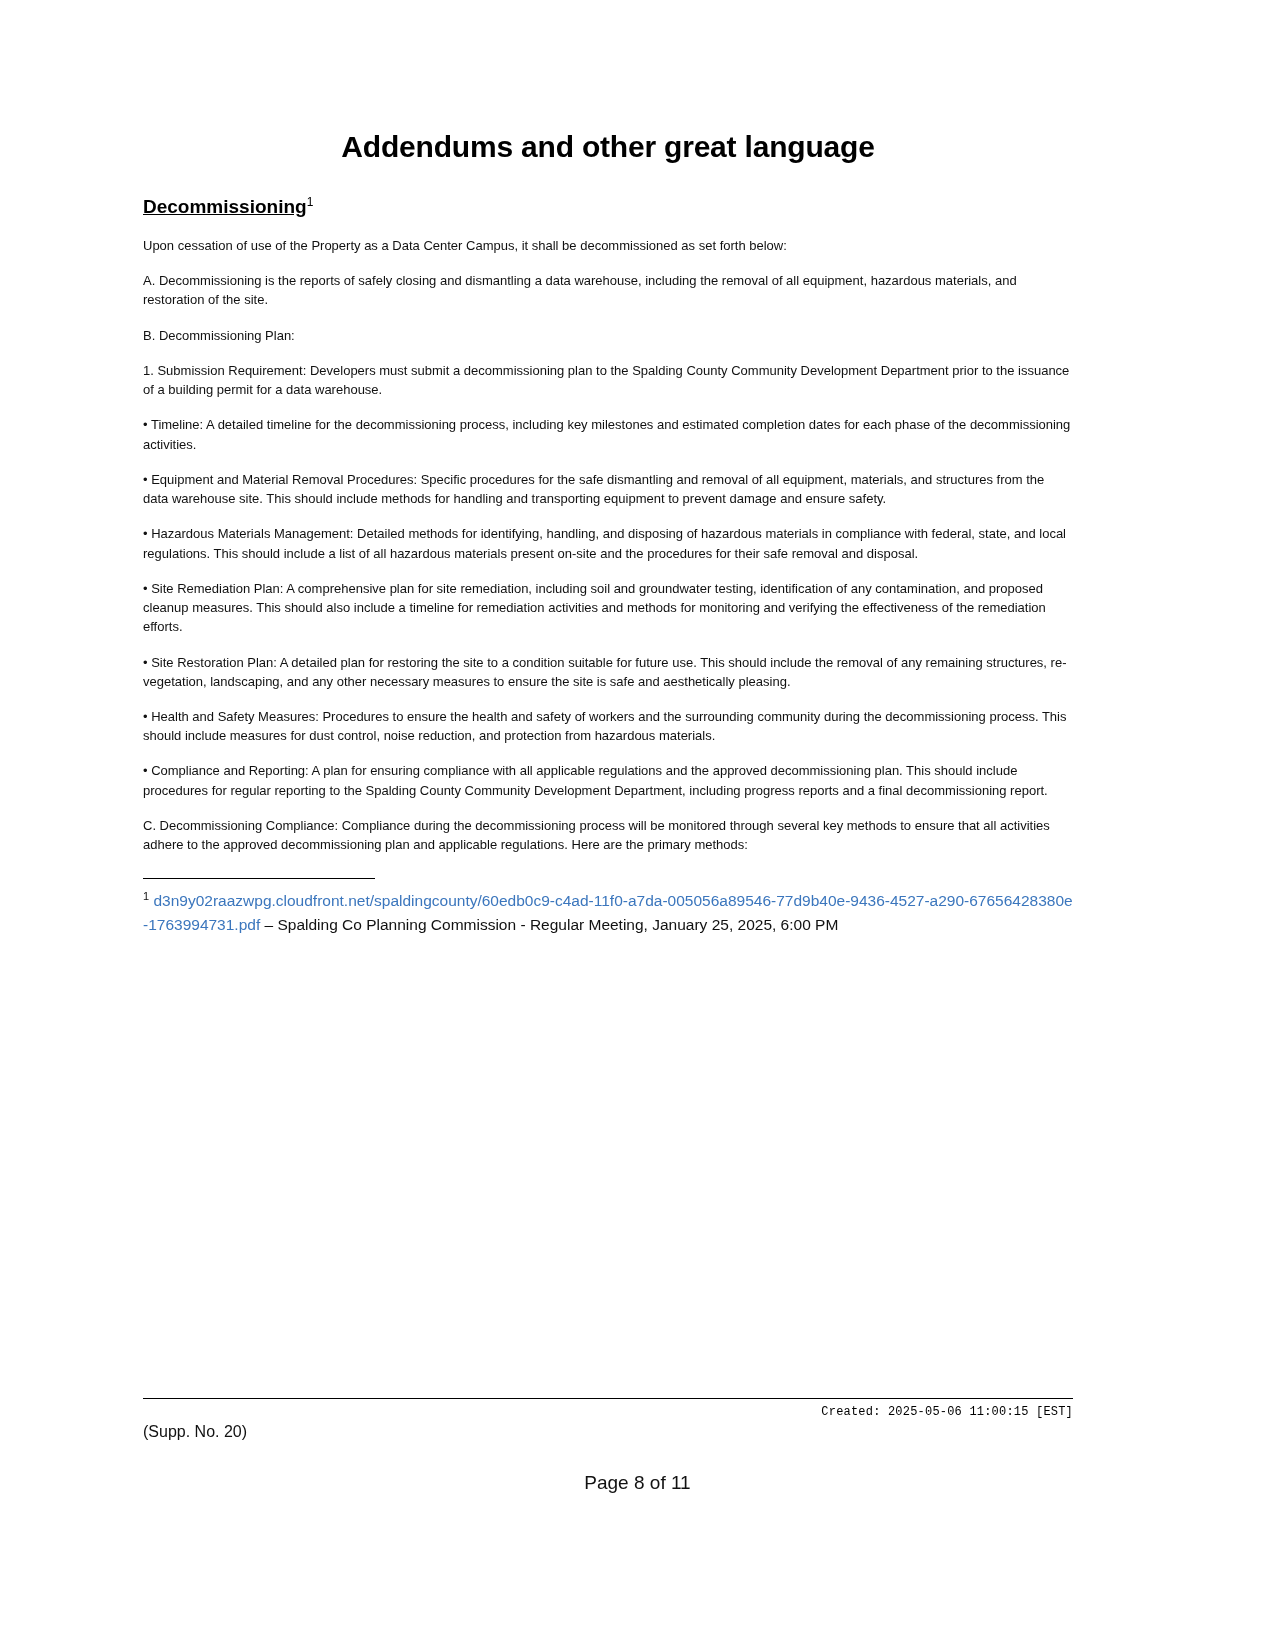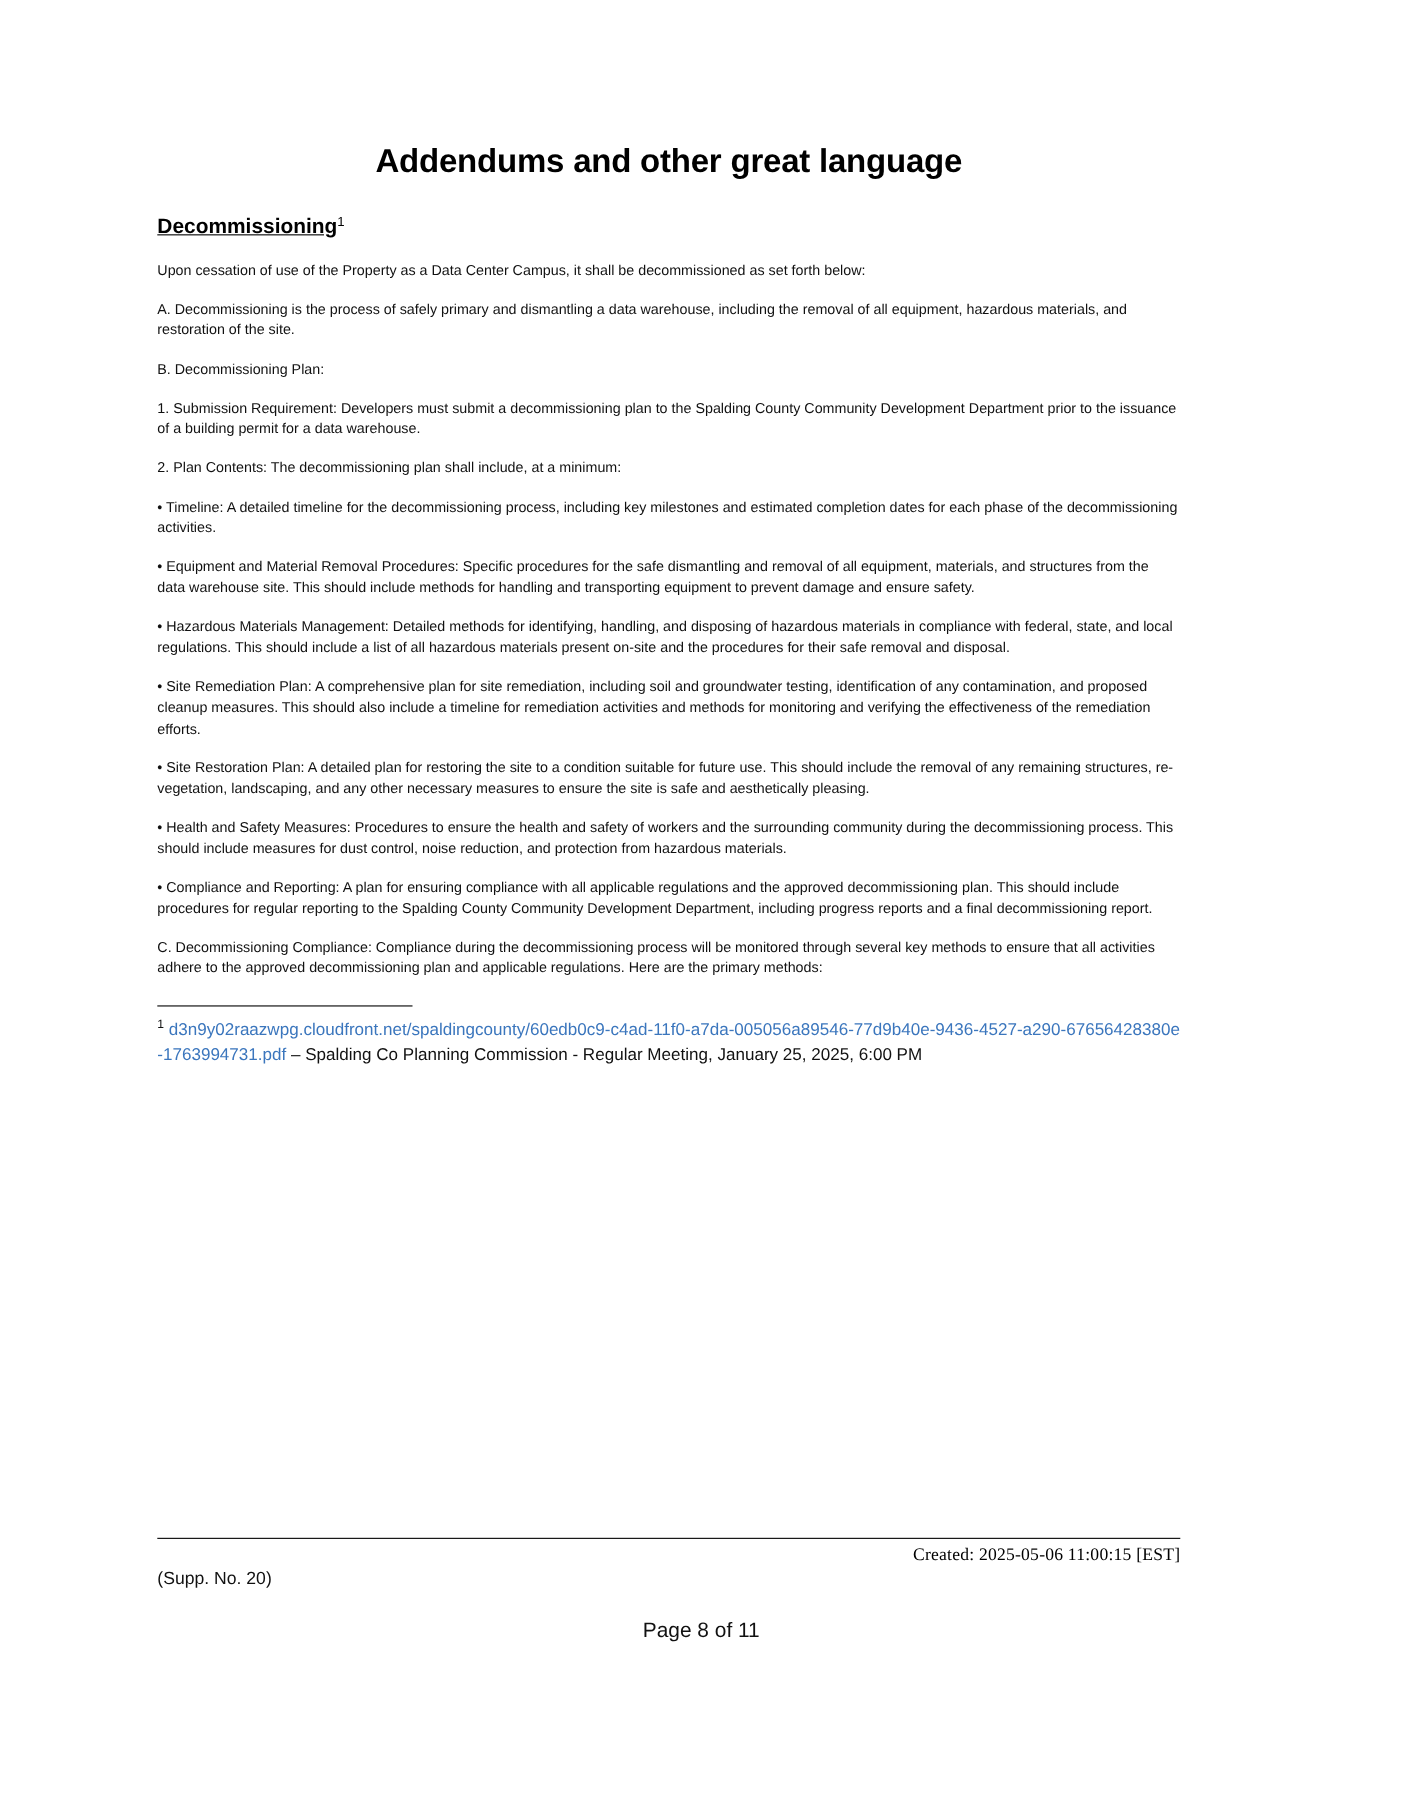--- a/index.html
+++ b/index.html
@@ -92,22 +92,22 @@
     top: 1398px;
     width: 930px;
   }
   .footer-rule {
     width: 100%;
     border: none;
     border-top: 1px solid #000;
     margin: 0 0 6px 0;
   }
   .created-line {
-    font-family: Liberation Serif, serif;
-    font-size: 16px;
+    font-family: Liberation Mono, monospace;
+    font-size: 12px;
     text-align: right;
     margin: 0 0 4px 0;
     letter-spacing: 0.2px;
     color: #000;
   }
   .supp-line {
     font-family: "Liberation Sans", sans-serif;
     font-size: 16px;
     margin: 0;
     color: #111;
@@ -128,24 +128,23 @@
 
 <div class="page">
 
   <div class="content">
 
     <h1 class="doc-title">Addendums and other great language</h1>
 
     <div class="section-head"><span>Decommissioning</span><sup>1</sup></div>
 
     <p class="body-text">Upon cessation of use of the Property as a Data Center Campus, it shall be decommissioned as set forth below:</p>
-    <p class="body-text">A. Decommissioning is the process of safely primary and dismantling a data warehouse, including the removal of all equipment, hazardous materials, and restoration of the site.</p>
+    <p class="body-text">A. Decommissioning is the reports of safely closing and dismantling a data warehouse, including the removal of all equipment, hazardous materials, and restoration of the site.</p>
     <p class="body-text">B. Decommissioning Plan:</p>
     <p class="body-text">1. Submission Requirement: Developers must submit a decommissioning plan to the Spalding County Community Development Department prior to the issuance of a building permit for a data warehouse.</p>
-    <p class="body-text">2. Plan Contents: The decommissioning plan shall include, at a minimum:</p>
     <p class="body-text">• Timeline: A detailed timeline for the decommissioning process, including key milestones and estimated completion dates for each phase of the decommissioning activities.</p>
     <p class="body-text">• Equipment and Material Removal Procedures: Specific procedures for the safe dismantling and removal of all equipment, materials, and structures from the data warehouse site. This should include methods for handling and transporting equipment to prevent damage and ensure safety.</p>
     <p class="body-text">• Hazardous Materials Management: Detailed methods for identifying, handling, and disposing of hazardous materials in compliance with federal, state, and local regulations. This should include a list of all hazardous materials present on-site and the procedures for their safe removal and disposal.</p>
     <p class="body-text">• Site Remediation Plan: A comprehensive plan for site remediation, including soil and groundwater testing, identification of any contamination, and proposed cleanup measures. This should also include a timeline for remediation activities and methods for monitoring and verifying the effectiveness of the remediation efforts.</p>
     <p class="body-text">• Site Restoration Plan: A detailed plan for restoring the site to a condition suitable for future use. This should include the removal of any remaining structures, re-vegetation, landscaping, and any other necessary measures to ensure the site is safe and aesthetically pleasing.</p>
     <p class="body-text">• Health and Safety Measures: Procedures to ensure the health and safety of workers and the surrounding community during the decommissioning process. This should include measures for dust control, noise reduction, and protection from hazardous materials.</p>
     <p class="body-text">• Compliance and Reporting: A plan for ensuring compliance with all applicable regulations and the approved decommissioning plan. This should include procedures for regular reporting to the Spalding County Community Development Department, including progress reports and a final decommissioning report.</p>
     <p class="body-text">C. Decommissioning Compliance: Compliance during the decommissioning process will be monitored through several key methods to ensure that all activities adhere to the approved decommissioning plan and applicable regulations. Here are the primary methods:</p>
 
     <hr class="footnote-rule">

